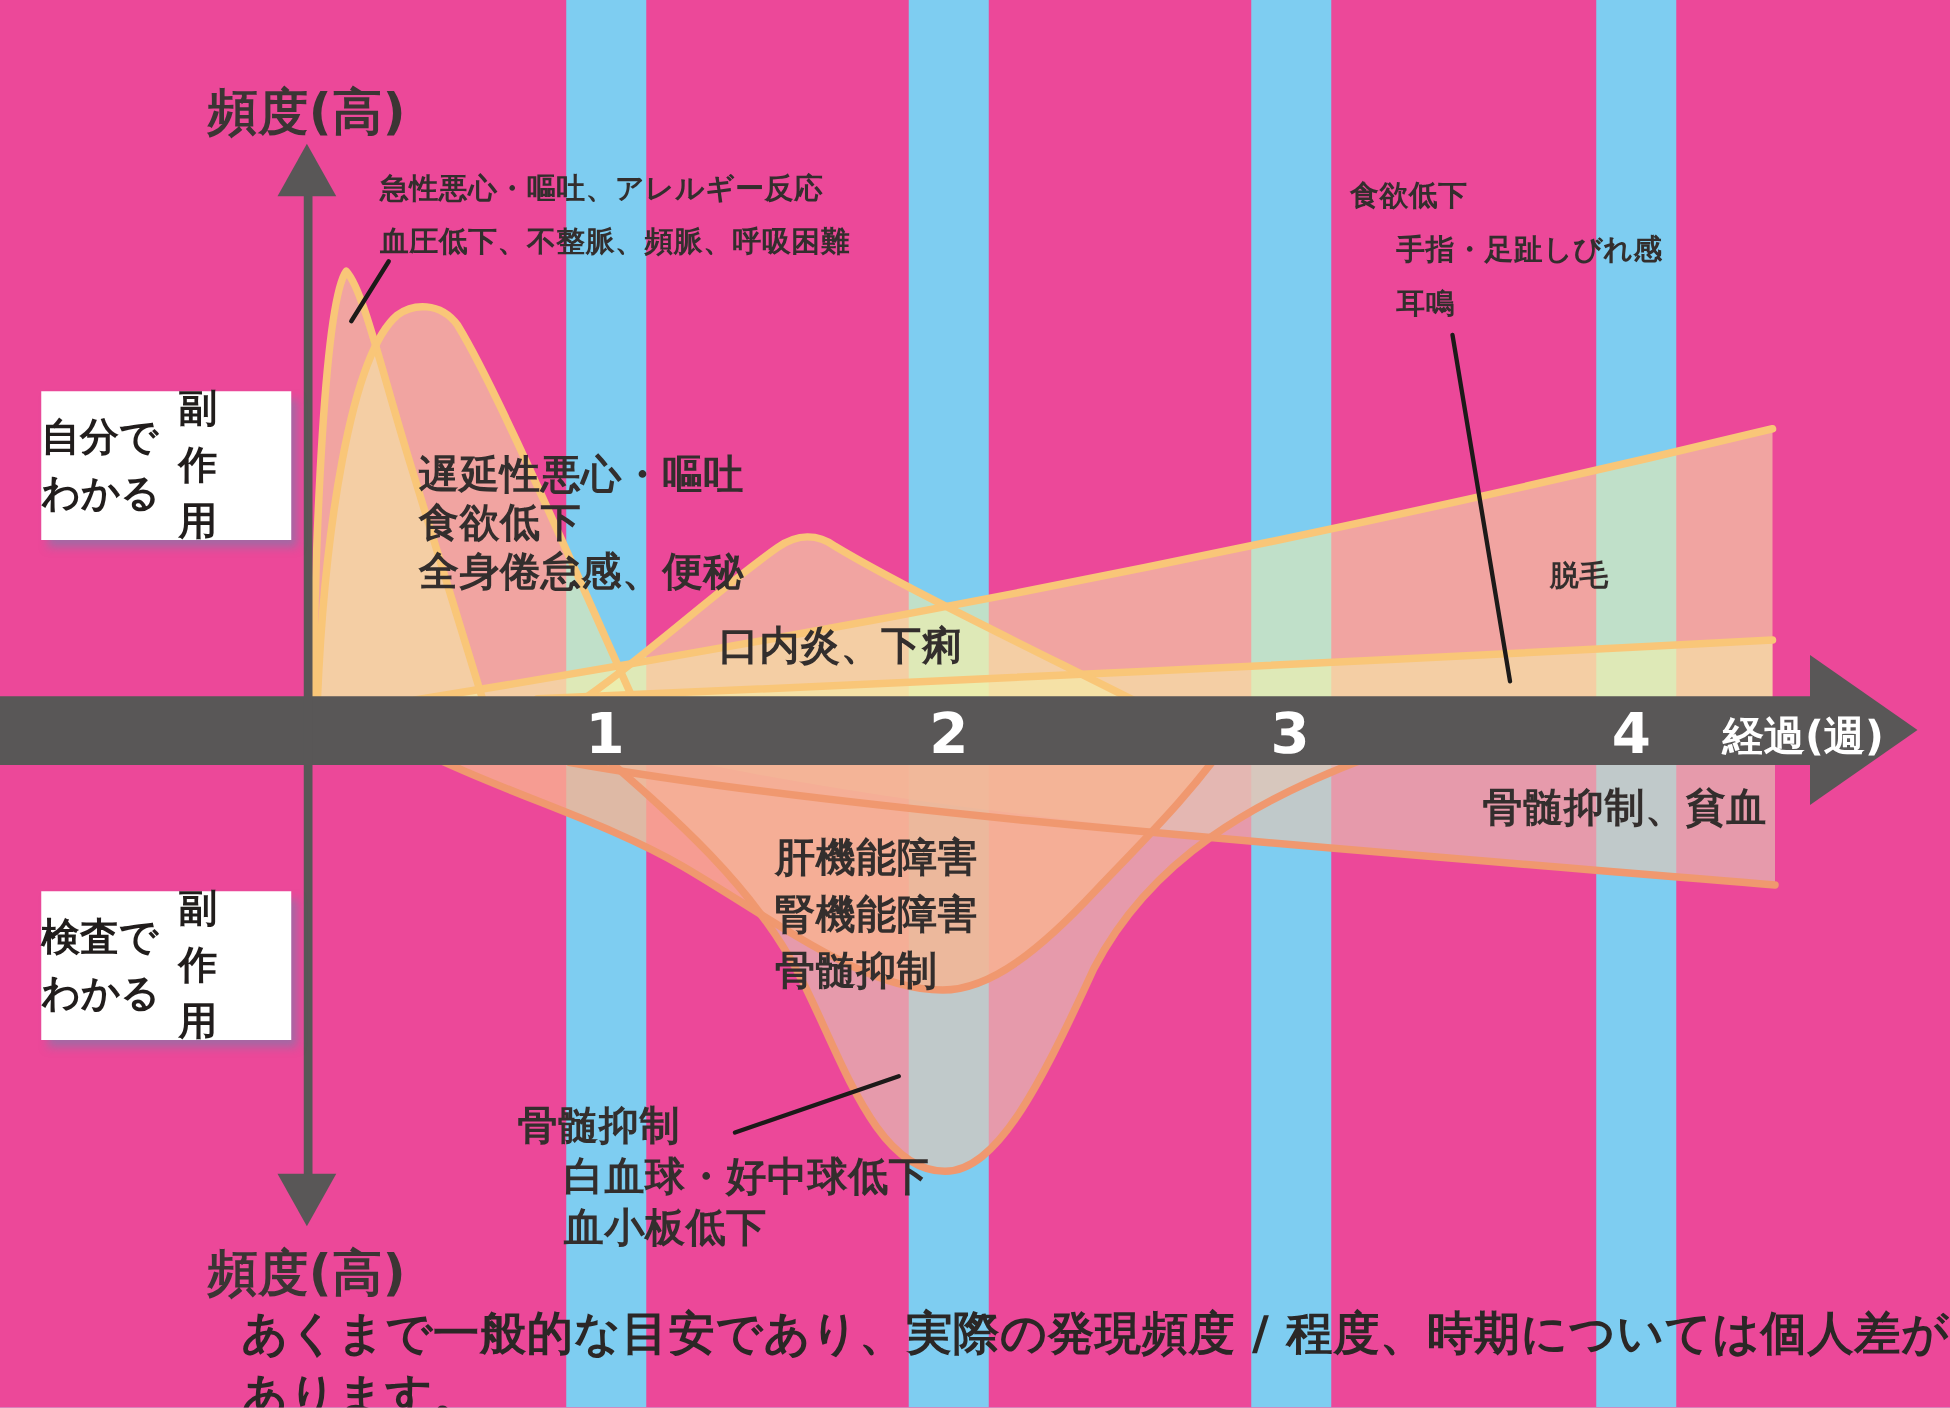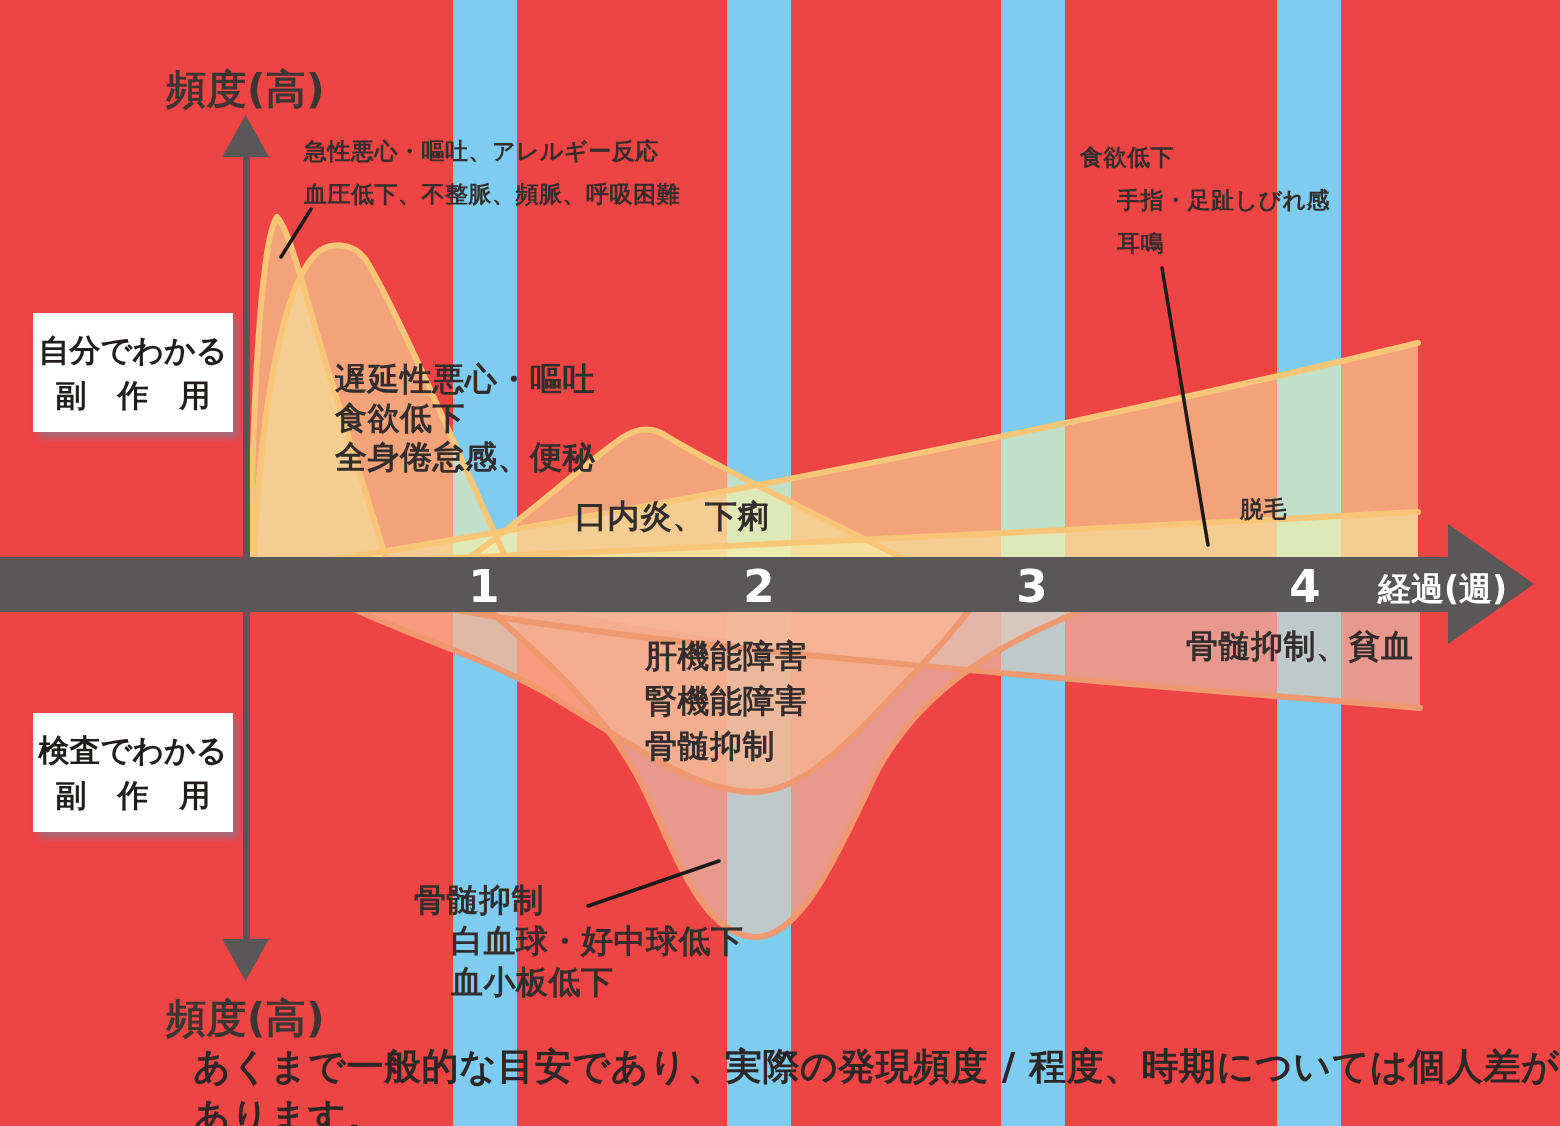--- a/index.html
+++ b/index.html
@@ -1,42 +1,42 @@
 <!DOCTYPE html>
 <html><head>
 <meta charset="utf-8">
 <style>
   html,body{margin:0;padding:0;}
   body{
     width:1560px;height:1126px;overflow:hidden;
     font-family:"DejaVu Sans",sans-serif;
     background:#b9e2f7;
   }
-  .stage{position:relative;width:1560px;height:1126px;background:#ef4444;}
+  .stage{position:relative;width:1560px;height:1126px;background:#ec4899;}
   .stage svg{position:absolute;left:0;top:0;}
   .lbl{
     position:absolute;color:#332e2d;font-weight:600;
     white-space:pre;letter-spacing:0.5px;
   }
   .lbl .ind{display:block;padding-left:37px;}
   .title{font-size:40px;font-weight:700;color:#3b3534;}
   .ann{font-size:23px;line-height:43px;}
   .ann-s{font-size:32px;line-height:39px;}
   .tick{
     position:absolute;width:70px;top:560px;text-align:center;
     color:#ffffff;font-size:45px;font-weight:600;
   }
   .xaxis-label{
     position:absolute;left:1378px;top:567px;color:#ffffff;
     font-size:33px;font-weight:600;letter-spacing:0;
   }
   .sidebox{
     position:absolute;left:33px;width:200px;height:119px;
     background:#ffffff;box-shadow:5px 6px 7px rgba(90,140,175,.5);
-    display:flex;flex-direction:column;align-items:center;justify-content:center;
+    display:flex;flex-direction:row;align-items:center;justify-content:center;
     color:#211d1c;font-size:31px;font-weight:700;line-height:45px;
   }
   .caption{
     position:absolute;left:193px;top:1042px;color:#2b2726;
     font-size:37px;font-weight:700;letter-spacing:0.5px;
   }
 </style>
 </head>
 <body>
 
@@ -99,23 +99,23 @@
   <div class="lbl title" style="left:166px;top:991px;">頻度(高)</div>
 
   <div class="lbl ann" style="left:304px;top:130px;"><span>急性悪心・嘔吐、アレルギー反応</span><br><span>血圧低下、不整脈、頻脈、呼吸困難</span></div>
 
   <div class="lbl ann" style="left:1080px;top:136px;"><span>食欲低下</span><span class="ind">手指・足趾しびれ感</span><span class="ind">耳鳴</span></div>
 
   <div class="lbl ann-s" style="left:335px;top:360px;"><span>遅延性悪心・嘔吐</span><br><span>食欲低下</span><br><span>全身倦怠感、便秘</span></div>
 
   <div class="lbl ann-s" style="left:575px;top:497px;">口内炎、下痢</div>
 
-  <div class="lbl ann" style="left:1240px;top:440px;margin-top:48px;">脱毛</div>
+  <div class="lbl ann" style="left:1240px;top:440px;">脱毛</div>
 
-  <div class="lbl ann-s" style="left:620px;top:634px;line-height:45px;margin-left:25px;"><span>肝機能障害</span><br><span>腎機能障害</span><br><span>骨髄抑制</span></div>
+  <div class="lbl ann-s" style="left:620px;top:664px;line-height:45px;"><span>肝機能障害</span><br><span>腎機能障害</span><br><span>骨髄抑制</span></div>
 
   <div class="lbl ann-s" style="left:1186px;top:627px;">骨髄抑制、貧血</div>
 
   <div class="lbl ann-s" style="left:414px;top:880px;line-height:41px;"><span>骨髄抑制</span><span class="ind">白血球・好中球低下</span><span class="ind">血小板低下</span></div>
 
   <div class="tick" style="left:449px;">1</div>
   <div class="tick" style="left:724px;">2</div>
   <div class="tick" style="left:997px;">3</div>
   <div class="tick" style="left:1270px;">4</div>
   <div class="xaxis-label">経過(週)</div>

